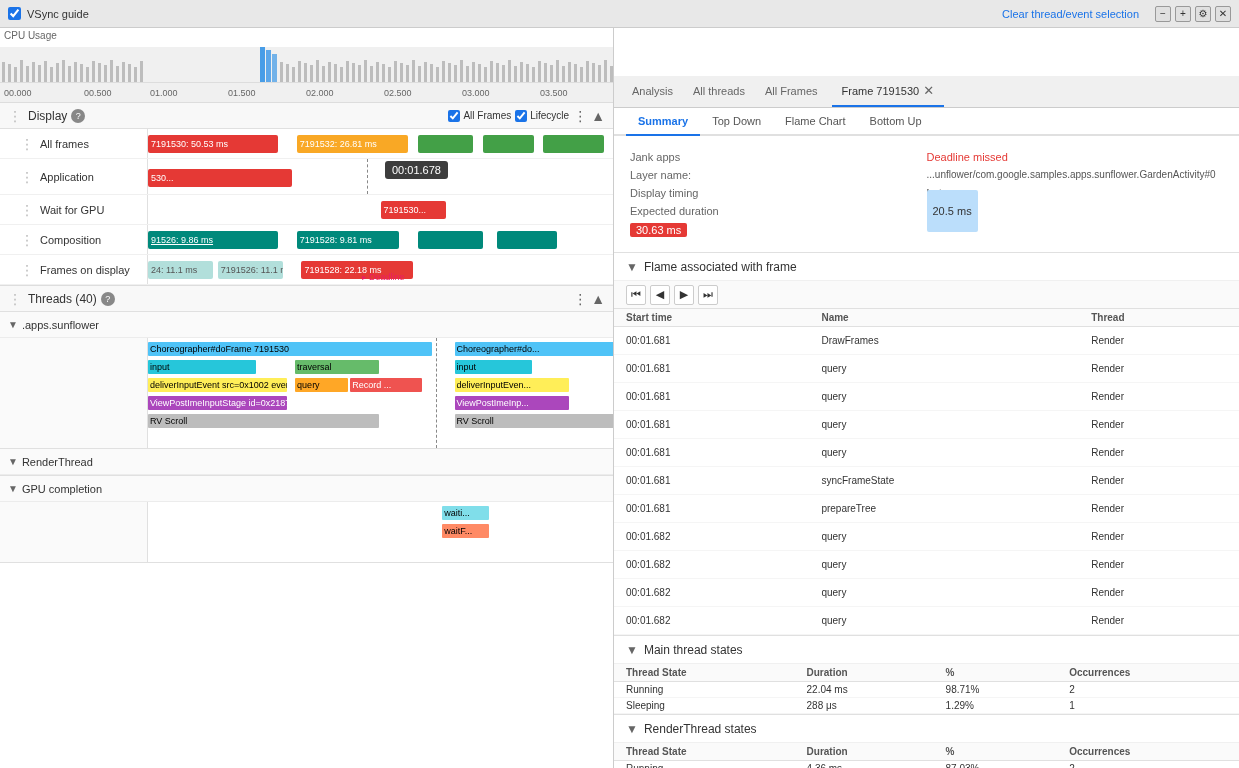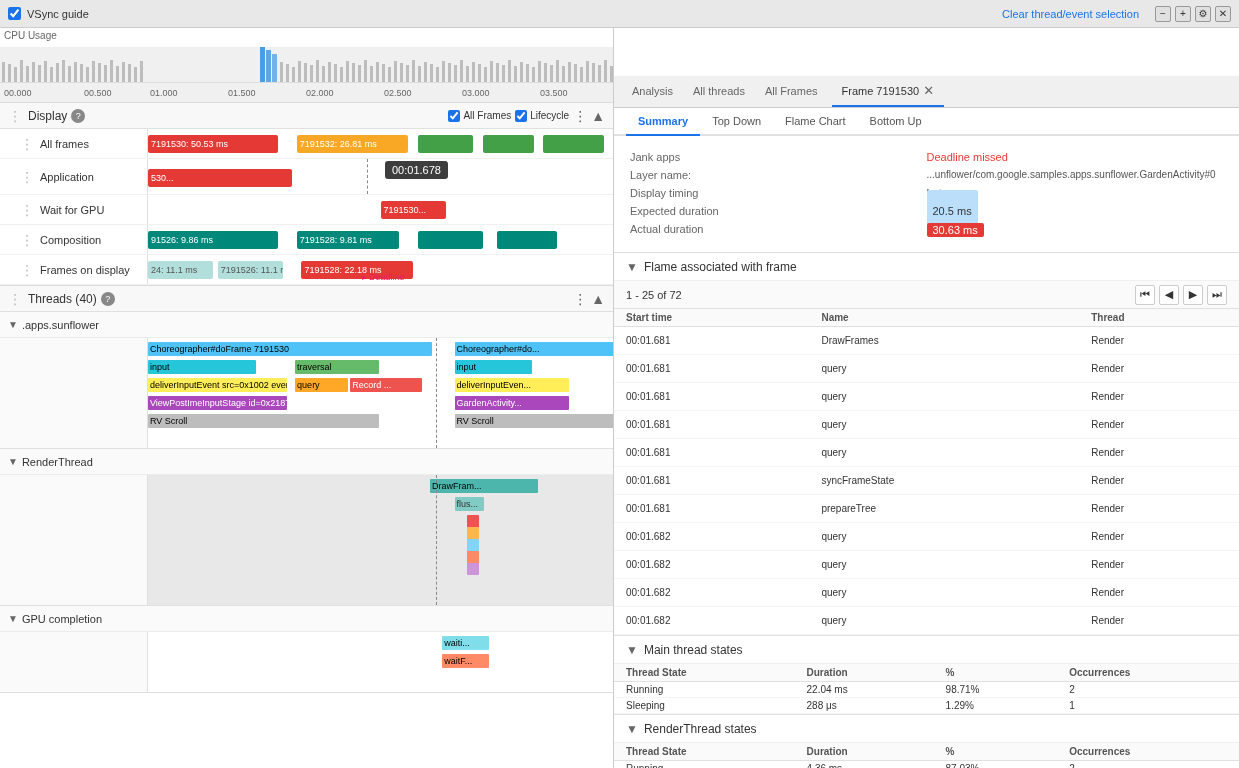--- a/index.html
+++ b/index.html
@@ -330,21 +330,21 @@
           </div>
         </div>
       </div>
 
       <div class="display-row">
         <div class="row-label">
           <span class="drag-handle">⋮</span>
           <span>Composition</span>
         </div>
         <div class="row-content" style="position:relative;">
-          <div class="frame-bar bar-teal" style="left:0%;width:28%;">
+          <div class="frame-bar bar-teal" style="left:0%;width:28%;text-decoration:underline;">
             <span>91526: 9.86 ms</span>
           </div>
           <div class="frame-bar bar-teal" style="left:32%;width:22%;">
             <span>7191528: 9.81 ms</span>
           </div>
           <div class="frame-bar bar-teal" style="left:58%;width:14%;"></div>
           <div class="frame-bar bar-teal" style="left:75%;width:13%;"></div>
         </div>
       </div>
 
@@ -398,45 +398,33 @@
             <div class="tl-block tl-teal" style="left:148px;width:calc(18% - 2px);top:22px;">input</div>
             <div class="tl-block tl-green" style="left:calc(148px + 24%);width:calc(14% - 2px);top:22px;">traversal</div>
             <div class="tl-block tl-teal" style="left:calc(148px + 50%);width:calc(13% - 2px);top:22px;">input</div>
 
             <div class="tl-block tl-yellow" style="left:148px;width:calc(23% - 2px);top:40px;">deliverInputEvent src=0x1002 eventTimeNano=...</div>
             <div class="tl-block tl-orange" style="left:calc(148px + 24%);width:calc(9% - 2px);top:40px;">query</div>
             <div class="tl-block tl-red" style="left:calc(148px + 33%);width:calc(12% - 2px);top:40px;">Record ...</div>
             <div class="tl-block tl-yellow" style="left:calc(148px + 50%);width:calc(19% - 2px);top:40px;">deliverInputEven...</div>
 
             <div class="tl-block tl-purple" style="left:148px;width:calc(23% - 2px);top:58px;">ViewPostImeInputStage id=0x2187c3a8</div>
-            <div class="tl-block tl-purple" style="left:calc(148px + 50%);width:calc(19% - 2px);top:58px;">GardenActivity...</div>
+            <div class="tl-block tl-purple" style="left:calc(148px + 50%);width:calc(19% - 2px);top:58px;">ViewPostImeInp...</div>
 
             <div class="tl-block tl-gray" style="left:148px;width:calc(38% - 2px);top:76px;">RV Scroll</div>
             <div class="tl-block tl-gray" style="left:calc(148px + 50%);width:calc(27% - 2px);top:76px;">RV Scroll</div>
 
             <div class="vert-line" style="left:calc(148px + 47%);"></div>
           </div>
         </div>
 
         <div class="thread-group">
           <div class="thread-group-header">
             <span class="chevron">▼</span>
             <span>RenderThread</span>
-          </div>
-          <div style="position:relative;height:130px;overflow:hidden;">
-            <div style="position:absolute;left:0;top:0;width:148px;bottom:0;border-right:1px solid #e0e0e0;background:#fafafa;"></div>
-
-            <div style="position:absolute;left:148px;top:0;right:0;bottom:0;background:#e8e8e8;"></div>
-
-            <div class="tl-block tl-blue" style="left:calc(148px + 46%);width:calc(18% - 2px);top:4px;background:#4db6ac;">DrawFram...</div>
-            <div class="tl-block" style="left:calc(148px + 50%);width:calc(5% - 1px);top:22px;background:#80cbc4;">flus...</div>
-
-            <div style="position:absolute;left:calc(148px + 52%);top:40px;width:12px;height:60px;background:linear-gradient(to bottom, #ef5350 20%, #ffb74d 20%, #ffb74d 40%, #81d4fa 40%, #81d4fa 60%, #ff8a65 60%, #ff8a65 80%, #ce93d8 80%);border-radius:1px;"></div>
-
-            <div class="vert-line" style="left:calc(148px + 47%);"></div>
           </div>
         </div>
 
         <div class="thread-group">
           <div class="thread-group-header">
             <span class="chevron">▼</span>
             <span>GPU completion</span>
           </div>
           <div style="position:relative;height:60px;overflow:hidden;">
             <div style="position:absolute;left:0;top:0;width:148px;bottom:0;border-right:1px solid #e0e0e0;background:#fafafa;"></div>
@@ -478,34 +466,32 @@
         <div class="info-value layer-name">...unflower/com.google.samples.apps.sunflower.GardenActivity#0</div>
 
         <div class="info-label">Display timing</div>
         <div class="info-value">Late</div>
 
         <div class="info-label">Expected duration</div>
         <div class="info-value">
           <span class="blue-bg" style="background:#bbdefb;padding:15px 6px;border-radius:2px;">20.5 ms</span>
         </div>
 
-        <div class="info-label">Actual duration</div>
         <div class="info-value">
           <span style="background:#e53935;color:#fff;padding:1px 6px;border-radius:2px;display:inline-block;">30.63 ms</span>
         </div>
       </div>
 
       <div class="events-section">
         <div class="section-row">
           <span class="section-toggle">▼</span>
           <span class="section-name">Flame associated with frame</span>
         </div>
 
         <div class="events-toolbar">
-          <span class="events-count">1 - 25 of 72</span>
           <div class="nav-btn">⏮</div>
           <div class="nav-btn">◀</div>
           <div class="nav-btn">▶</div>
           <div class="nav-btn">⏭</div>
         </div>
 
         <table class="events-table">
           <thead>
             <tr>
               <th>Start time</th>

